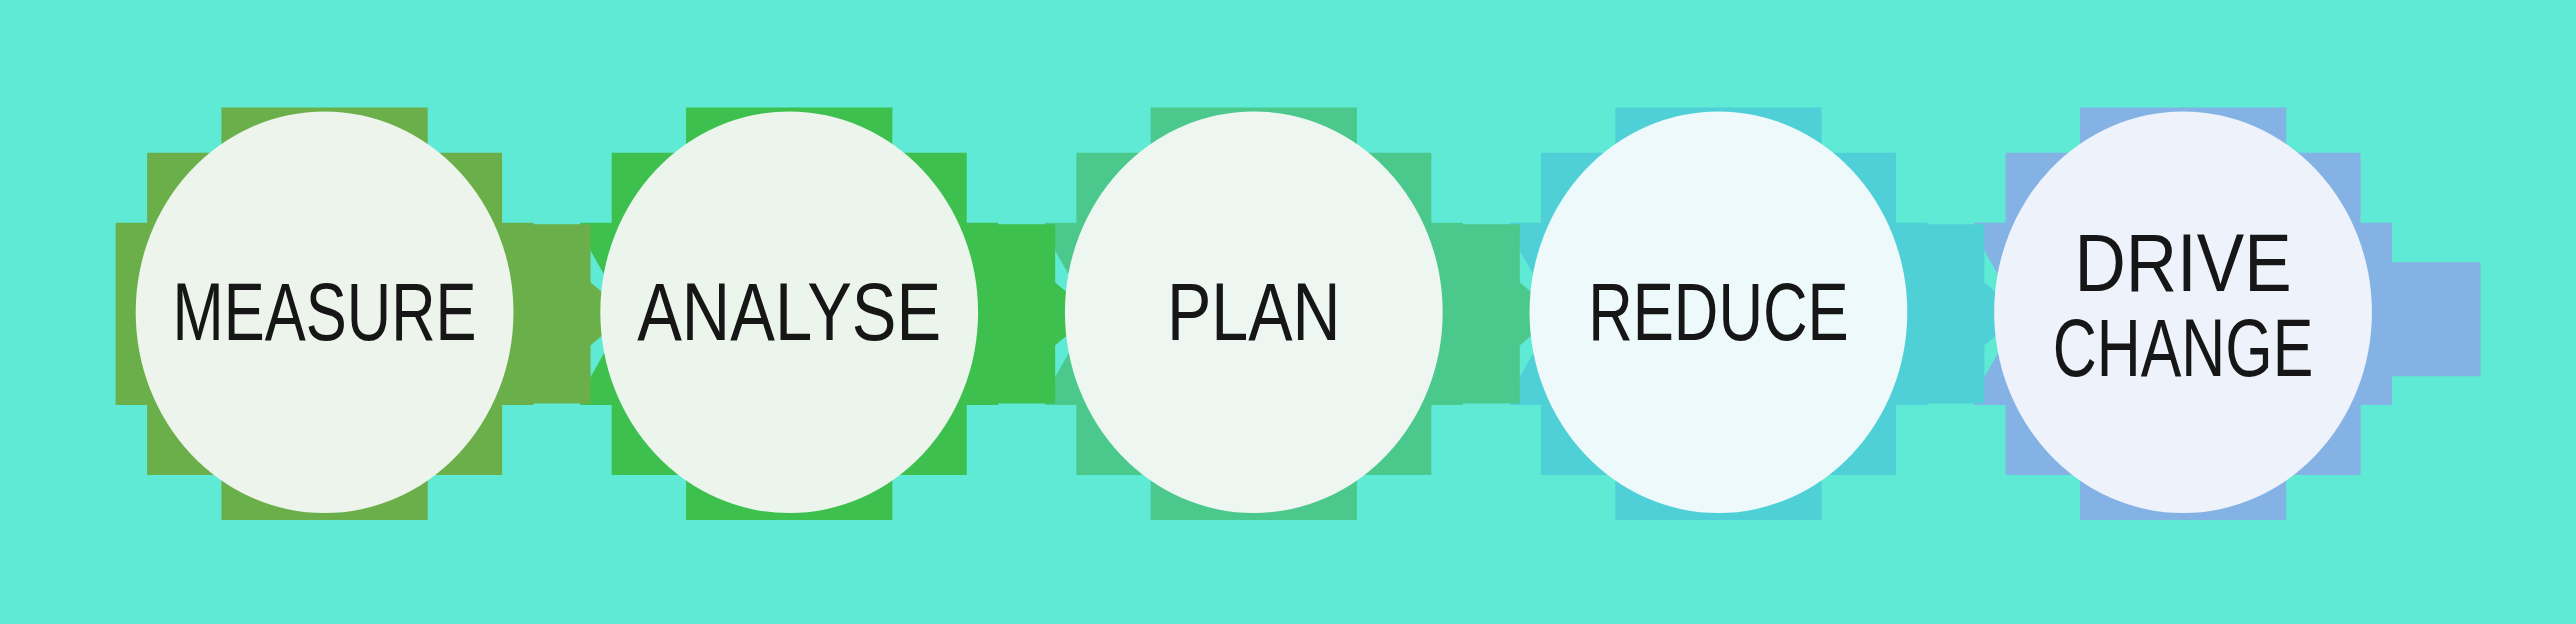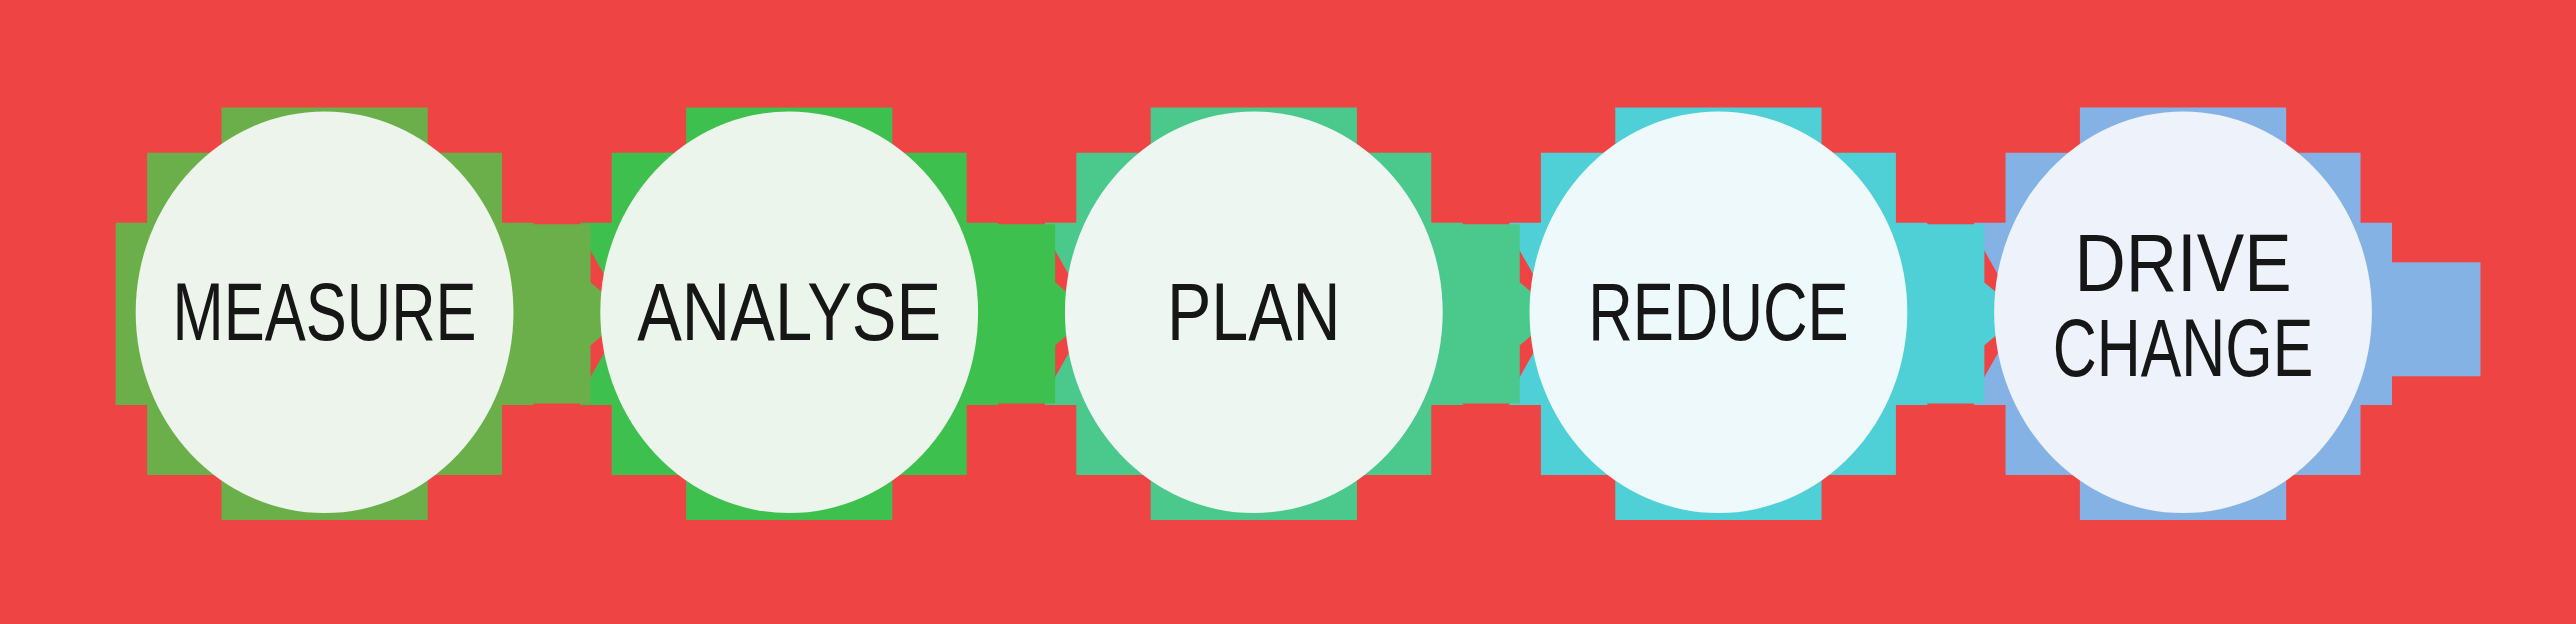--- a/index.html
+++ b/index.html
@@ -8,21 +8,21 @@
     background: #ffffff;
     width: 2576px;
     height: 625px;
     overflow: hidden;
     font-family: "Liberation Sans", sans-serif;
   }
   .diagram-wrap {
     position: relative;
     width: 2576px;
     height: 625px;
-    background: #ef4444;
+    background: #5eead4;
   }
   svg { display: block; }
   text {
     font-family: "Liberation Sans", "DejaVu Sans", sans-serif;
     font-weight: 400;
   }
 </style>
 </head>
 <body>
 

